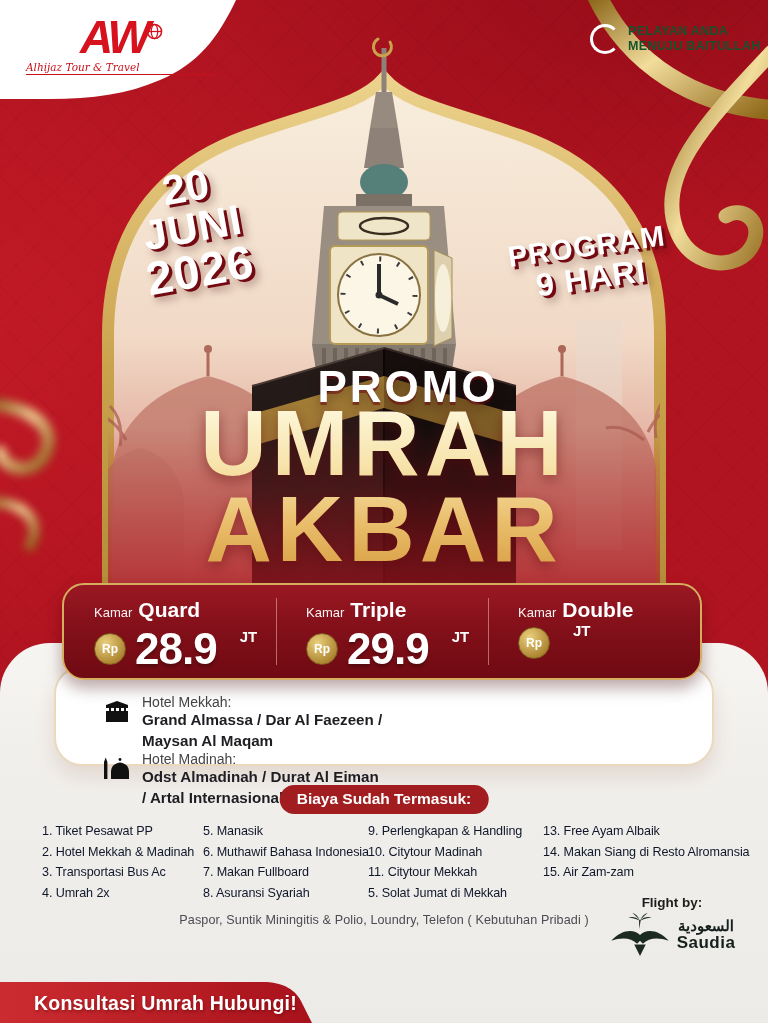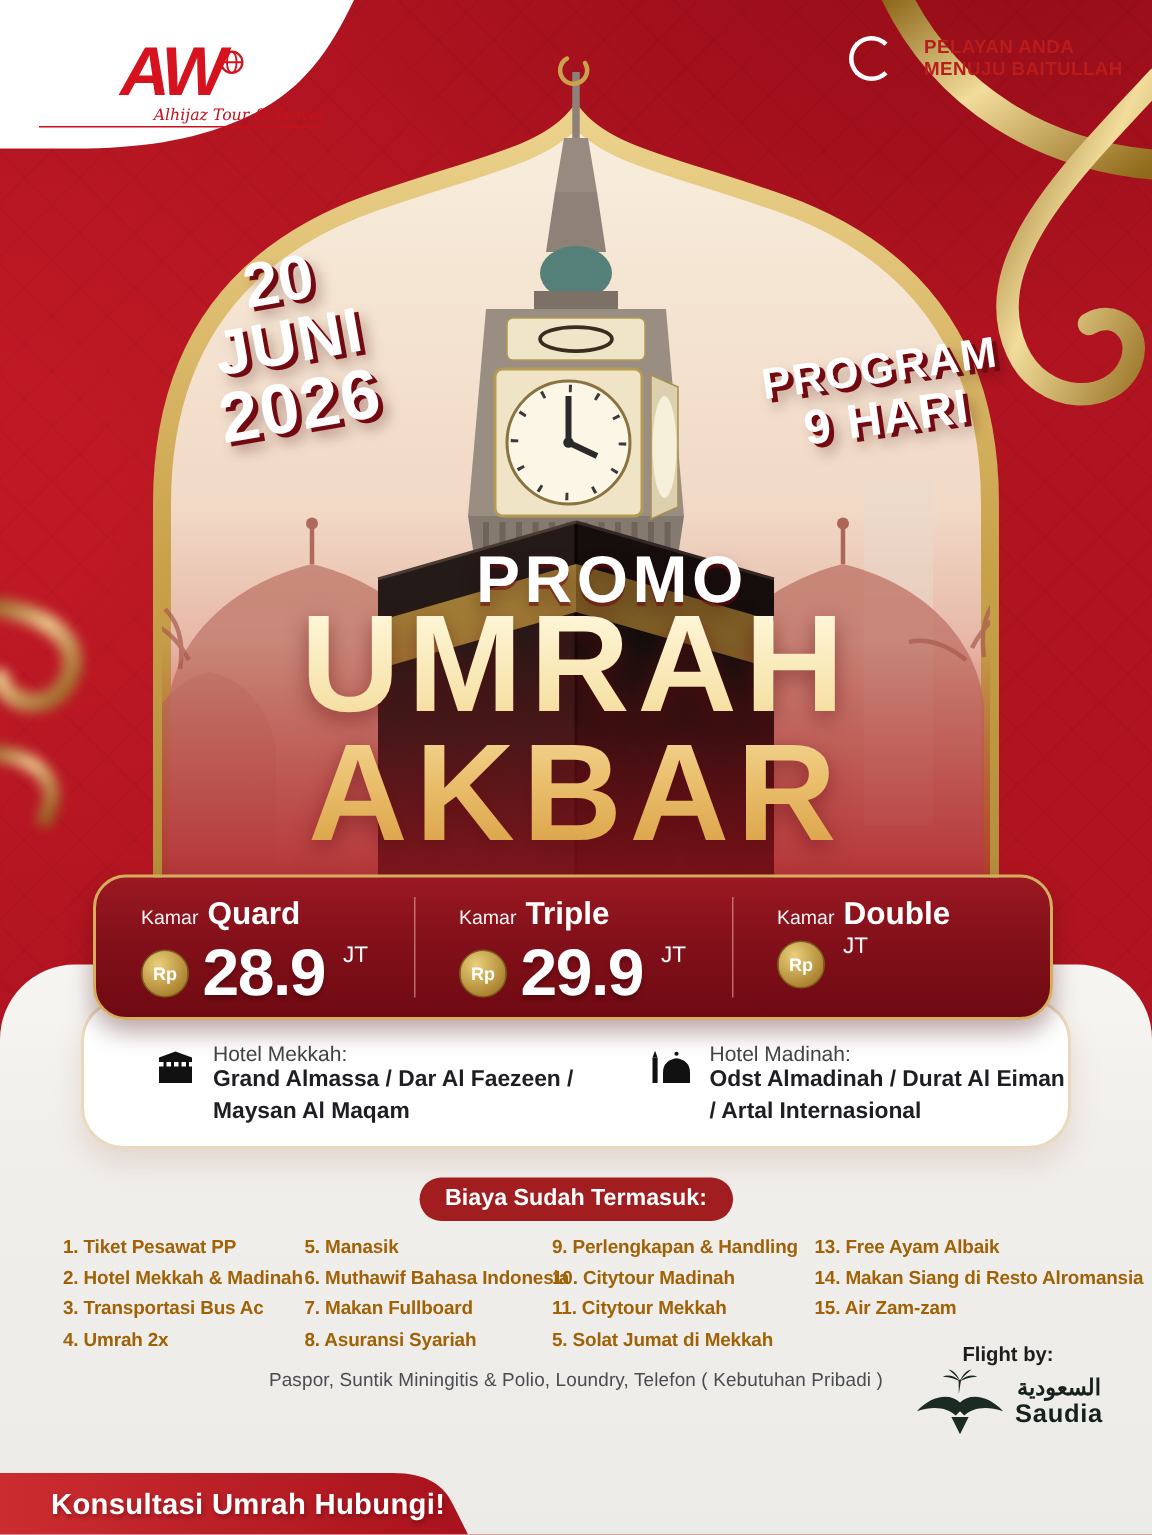--- a/index.html
+++ b/index.html
@@ -24,29 +24,29 @@
   }
   .bg-light{
     position:absolute;left:0;right:0;top:643px;bottom:0;z-index:1;
     background:linear-gradient(180deg,#f7f5f2 0%,#f1efec 30%,#edebe8 100%);
     border-radius:50px 50px 0 0;
   }
   svg.art{position:absolute;inset:0;z-index:2;}
   .abs{position:absolute;z-index:3;}
 
   
-  .logo{left:26px;top:24px;width:190px;text-align:right;}
+  .logo{left:26px;top:14px;width:190px;text-align:left;}
   .logo-mark{display:flex;align-items:flex-end;justify-content:center;gap:0;
     color:#d6121e;font-weight:900;font-style:italic;font-size:46px;line-height:1;letter-spacing:-3px;}
   .logo-globe{width:17px;height:17px;margin:0 -1px 20px -2px;}
   .logo-sub{font-family:"DejaVu Serif",serif;font-style:italic;font-size:10.5px;color:#c8101c;
     border-bottom:1px solid #c8101c;padding-bottom:1px;margin-top:1px;}
 
   
-  .badge{left:566px;top:24px;display:flex;align-items:center;gap:20px;color:#b91c1c;}
+  .badge{left:590px;top:24px;display:flex;align-items:center;gap:8px;color:#14532d;}
   .badge-arc{width:24px;height:24px;border:3px solid #fff;border-right-color:transparent;
     border-radius:50%;flex:0 0 auto;}
   .badge-text{font-size:12.5px;font-weight:800;letter-spacing:.3px;line-height:1.2;}
 
   
   .date-block{left:112px;top:166px;width:162px;text-align:center;transform:rotate(-10deg);
     color:#fff;font-weight:900;line-height:.98;
     text-shadow:3px 3px 0 #730a12,5px 7px 9px rgba(60,0,6,.35);}
   .date-day{font-size:42px;}
   .date-month{font-size:42px;letter-spacing:1px;}
@@ -78,39 +78,39 @@
   .room-row{display:flex;align-items:baseline;gap:6px;}
   .kamar{font-size:13px;font-weight:500;opacity:.95;}
   .room{font-size:21px;font-weight:800;}
   .price-row{display:flex;align-items:center;gap:9px;margin-top:5px;}
   .coin{width:30px;height:30px;border-radius:50%;flex:0 0 auto;
     background:radial-gradient(circle at 35% 30%,#e9cf7c,#b08834 70%,#8f6b24);
     border:1px solid #7c5c1e;display:flex;align-items:center;justify-content:center;
     font-size:12px;font-weight:800;color:#fff;}
   .price-num{font-size:44px;font-weight:900;line-height:1;letter-spacing:-1px;
     text-shadow:0 3px 3px rgba(0,0,0,.25);}
-  .jt{font-size:15px;font-weight:400;transform:translateY(-13px);margin-left:3px;}
+  .jt{font-size:15px;font-weight:700;transform:translateY(-13px);margin-left:14px;}
 
   
   .hotel-box{left:54px;top:666px;width:660px;height:100px;z-index:3;
     background:#fff;border:2px solid #ead9bd;border-radius:28px;box-sizing:border-box;
     box-shadow:0 10px 20px rgba(140,70,30,.14);
-    display:flex;padding:26px 0 0 0;}
+    display:flex;padding:26px 0 0 0;flex-direction:column;}
   .hotel-col{flex:1;display:flex;gap:10px;padding-left:46px;}
   .hotel-icon{flex:0 0 auto;margin-top:2px;}
   .hotel-label{font-size:14px;color:#444;font-weight:500;}
   .hotel-names{font-size:15.2px;font-weight:800;color:#1d1d22;line-height:1.35;width:245px;}
 
   
   .included-pill{left:50%;transform:translateX(-50%);top:785px;background:#a11d1f;color:#fff;
     font-size:15.5px;font-weight:800;padding:5px 17px 6px;border-radius:17px;white-space:nowrap;}
   .included-grid{left:42px;top:824px;display:flex;gap:3px;}
   .inc-col{display:flex;flex-direction:column;}
   .inc-col-1{width:158px;}.inc-col-2{width:162px;}.inc-col-3{width:172px;}.inc-col-4{width:216px;}
-  .inc-item{font-size:12.6px;font-weight:700;color:#a16207;letter-spacing:-.1px;
+  .inc-item{font-size:12.6px;font-weight:400;color:#0f172a;letter-spacing:-.1px;
     margin-bottom:6.5px;white-space:nowrap;}
 
   
   .excluded{left:0;right:0;top:908px;text-align:center;}
   .excluded-title{font-size:15px;font-weight:800;color:#a04141;}
   .excluded-text{font-size:12.6px;color:#4b4b52;margin-top:5px;letter-spacing:.1px;}
 
   
   .flight{left:582px;top:895px;width:180px;text-align:center;color:#16211e;}
   .flight-label{font-size:13.5px;font-weight:800;color:#1d1d1d;}

